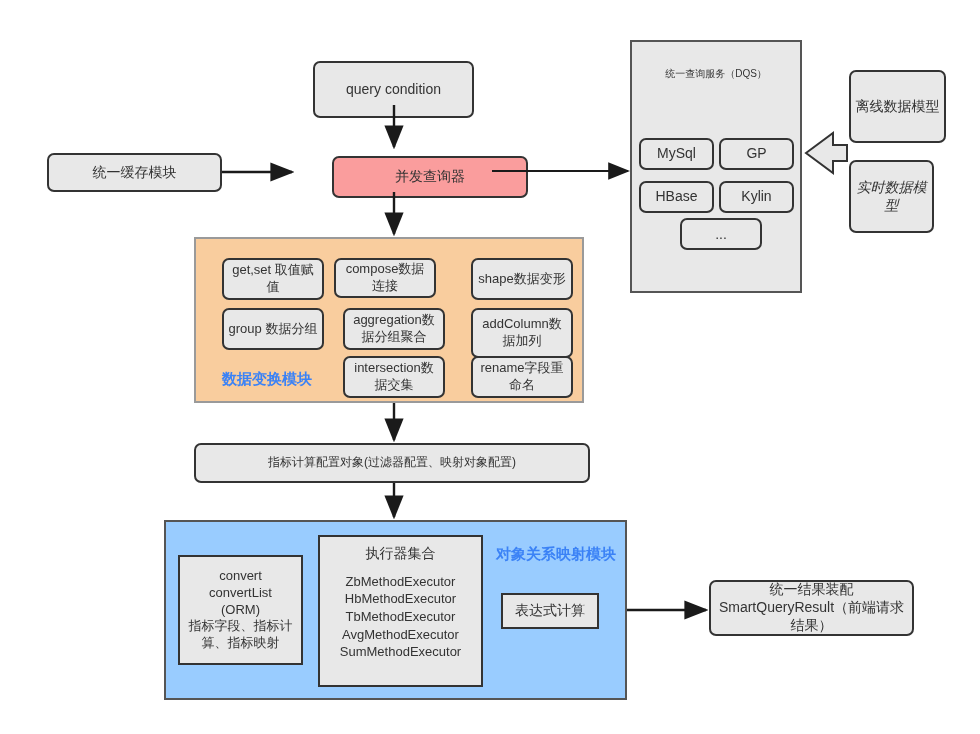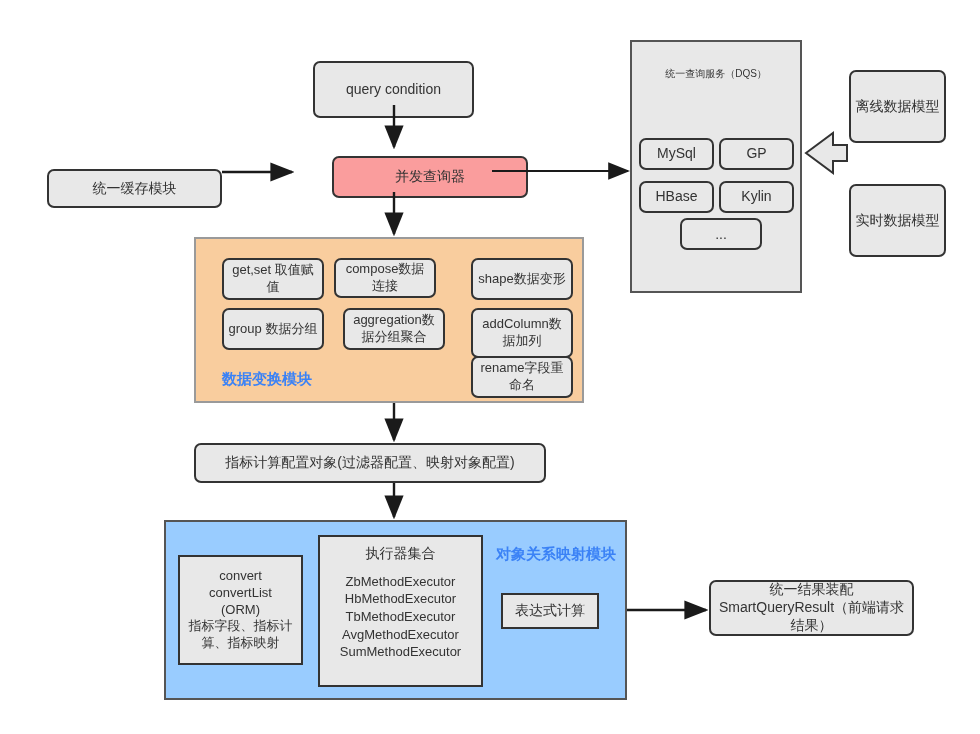--- a/index.html
+++ b/index.html
@@ -76,50 +76,51 @@
   }
 </style>
 </head>
 <body>
 
 <div id="canvas">
 
 
   <div class="box rounded" style="left:313px; top:61px; width:161px; height:57px;">query condition</div>
 
-  <div class="box rounded" style="left:47px; top:153px; width:175px; height:39px;margin-top:16px;">统一缓存模块</div>
+  <div class="box rounded" style="left:47px; top:153px; width:175px; height:39px;">统一缓存模块</div>
 
   <div class="box rounded red" style="left:296px; top:156px; width:196px; height:42px;margin-left:36px;">并发查询器</div>
 
   <div class="panel-gray" style="left:630px; top:40px; width:172px; height:253px;"></div>
   <div class="box" style="left:630px; top:58px; width:172px; height:32px; border:none; background:transparent; font-size:10px;">统一查询服务（DQS）</div>
 
   <div class="box rounded" style="left:639px; top:138px; width:75px; height:32px;">MySql</div>
   <div class="box rounded" style="left:719px; top:138px; width:75px; height:32px;">GP</div>
   <div class="box rounded" style="left:639px; top:181px; width:75px; height:32px;">HBase</div>
   <div class="box rounded" style="left:719px; top:181px; width:75px; height:32px;">Kylin</div>
   <div class="box rounded" style="left:680px; top:218px; width:82px; height:32px; align-items:flex-end; padding-bottom:4px;">...</div>
 
   <div class="box rounded" style="left:849px; top:70px; width:97px; height:73px;">离线数据模型</div>
-  <div class="box rounded" style="left:849px; top:184px; width:97px; height:73px;">实时数据模型</div>
+  <div class="box rounded" style="left:849px; top:160px; width:85px; height:73px;font-style:italic;">实时数据模型</div>
 
   <div class="panel-orange" style="left:194px; top:237px; width:390px; height:166px;"></div>
   <div class="group-label" style="left:222px; top:370px;">数据变换模块</div>
 
   <div class="box rounded small" style="left:222px; top:258px; width:102px; height:42px;">get,set 取值赋值</div>
   <div class="box rounded small" style="left:334px; top:258px; width:102px; height:40px;">compose数据连接</div>
   <div class="box rounded small" style="left:471px; top:258px; width:102px; height:42px;">shape数据变形</div>
 
   <div class="box rounded small" style="left:222px; top:308px; width:102px; height:42px;">group 数据分组</div>
   <div class="box rounded small" style="left:343px; top:308px; width:102px; height:42px;">aggregation数据分组聚合</div>
   <div class="box rounded small" style="left:471px; top:308px; width:102px; height:50px;">addColumn数据加列</div>
 
+  <div class="box rounded small" style="left:343px; top:356px; width:102px; height:42px;">intersection数据交集</div>
   <div class="box rounded small" style="left:471px; top:356px; width:102px; height:42px;">rename字段重命名</div>
 
-  <div class="box rounded" style="left:194px; top:443px; width:352px; height:40px; font-size:14px;">指标计算配置对象(过滤器配置、映射对象配置)</div>
+  <div class="box rounded" style="left:194px; top:443px; width:396px; height:40px; font-size:12px;">指标计算配置对象(过滤器配置、映射对象配置)</div>
 
   <div class="panel-blue" style="left:164px; top:520px; width:463px; height:180px;"></div>
   <div class="group-label" style="left:496px; top:545px;">对象关系映射模块</div>
 
   <div class="box sharp mono-list small flexcol" style="left:178px; top:555px; width:125px; height:110px; font-size:13px;">convert
 convertList
 (ORM)
 指标字段、指标计算、指标映射</div>
 
   <div class="box sharp flexcol" style="left:318px; top:535px; width:165px; height:152px; font-size:14px; justify-content:flex-start; padding-top:8px;align-items:center;">

